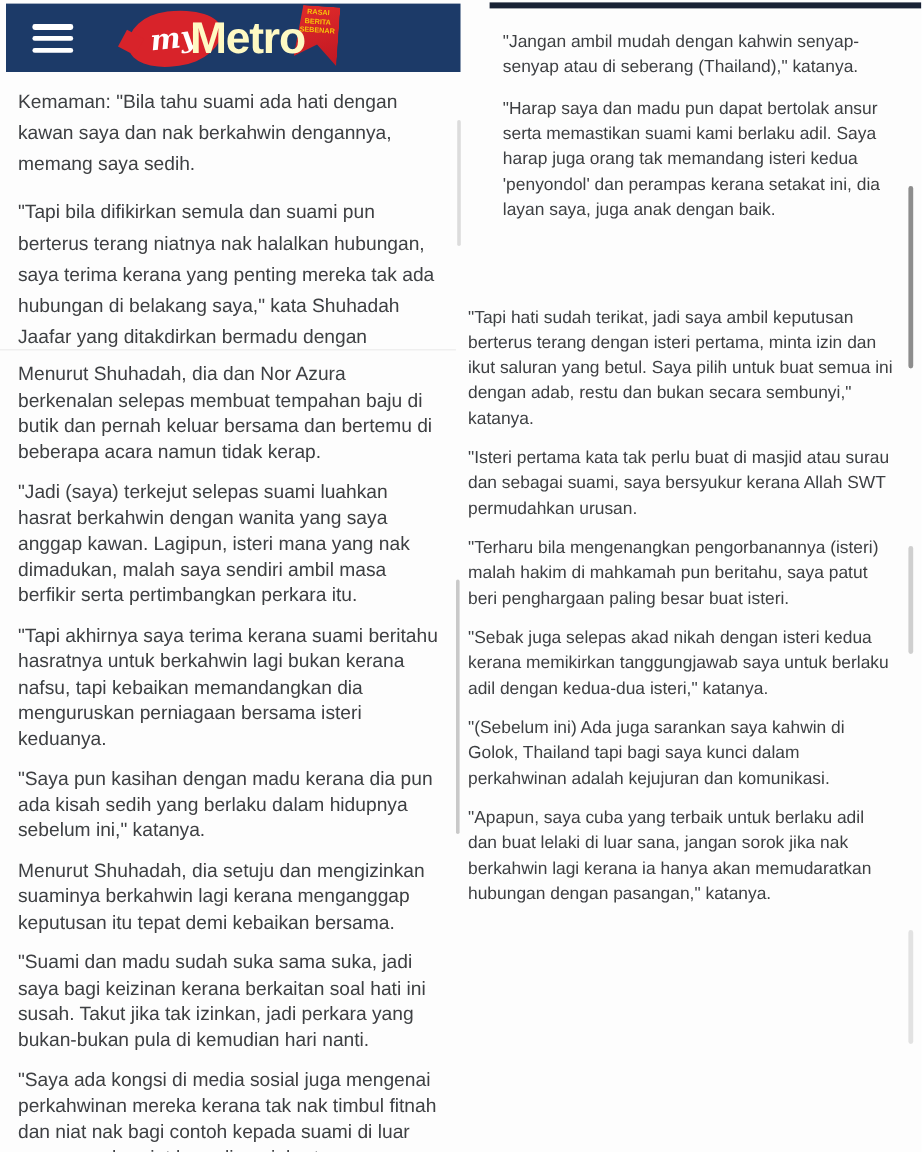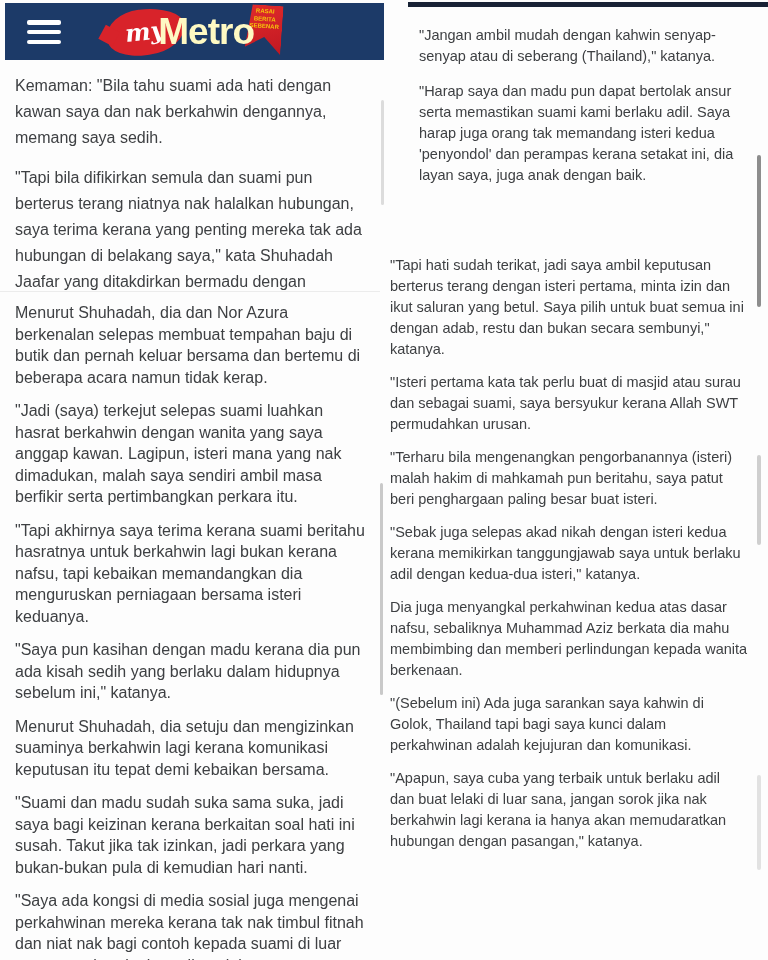--- a/index.html
+++ b/index.html
@@ -98,38 +98,37 @@
     <div class="sec sec-l1">
         <p>Kemaman: "Bila tahu suami ada hati dengan kawan saya dan nak berkahwin dengannya, memang saya sedih.</p>
         <p>"Tapi bila difikirkan semula dan suami pun berterus terang niatnya nak halalkan hubungan, saya terima kerana yang penting mereka tak ada hubungan di belakang saya," kata Shuhadah Jaafar yang ditakdirkan bermadu dengan rakannya, Nor Azura Mohd Azmin selepas hampir tujuh tahun melayari bahtera rumah tangga dengan suami tercinta, Muhammad Azizi Zakaria</p>
       </div>
     <div class="stitch-divider"></div>
     <div class="sec sec-l2">
         <p>Menurut Shuhadah, dia dan Nor Azura berkenalan selepas membuat tempahan baju di butik dan pernah keluar bersama dan bertemu di beberapa acara namun tidak kerap.</p>
         <p>"Jadi (saya) terkejut selepas suami luahkan hasrat berkahwin dengan wanita yang saya anggap kawan. Lagipun, isteri mana yang nak dimadukan, malah saya sendiri ambil masa berfikir serta pertimbangkan perkara itu.</p>
         <p>"Tapi akhirnya saya terima kerana suami beritahu hasratnya untuk berkahwin lagi bukan kerana nafsu, tapi kebaikan memandangkan dia menguruskan perniagaan bersama isteri keduanya.</p>
         <p>"Saya pun kasihan dengan madu kerana dia pun ada kisah sedih yang berlaku dalam hidupnya sebelum ini," katanya.</p>
-        <p>Menurut Shuhadah, dia setuju dan mengizinkan suaminya berkahwin lagi kerana komunikasi keputusan itu tepat demi kebaikan bersama.</p>
+        <p>Menurut Shuhadah, dia setuju dan mengizinkan suaminya berkahwin lagi kerana menganggap keputusan itu tepat demi kebaikan bersama.</p>
         <p>"Suami dan madu sudah suka sama suka, jadi saya bagi keizinan kerana berkaitan soal hati ini susah. Takut jika tak izinkan, jadi perkara yang bukan-bukan pula di kemudian hari nanti.</p>
         <p>"Saya ada kongsi di media sosial juga mengenai perkahwinan mereka kerana tak nak timbul fitnah dan niat nak bagi contoh kepada suami di luar sana yang berniat berpoligami, berterus teranglah dengan isteri pertama.</p>
       </div>
   </section>
 
   <section class="page page-right">
     <div class="header-strip"></div>
     <div class="sec sec-r1">
         <p>"Jangan ambil mudah dengan kahwin senyap-senyap atau di seberang (Thailand)," katanya.</p>
         <p>"Harap saya dan madu pun dapat bertolak ansur serta memastikan suami kami berlaku adil. Saya harap juga orang tak memandang isteri kedua 'penyondol' dan perampas kerana setakat ini, dia layan saya, juga anak dengan baik.</p>
       </div>
     <div class="sec sec-r2">
         <p>"Tapi hati sudah terikat, jadi saya ambil keputusan berterus terang dengan isteri pertama, minta izin dan ikut saluran yang betul. Saya pilih untuk buat semua ini dengan adab, restu dan bukan secara sembunyi," katanya.</p>
         <p>"Isteri pertama kata tak perlu buat di masjid atau surau dan sebagai suami, saya bersyukur kerana Allah SWT permudahkan urusan.</p>
         <p>"Terharu bila mengenangkan pengorbanannya (isteri) malah hakim di mahkamah pun beritahu, saya patut beri penghargaan paling besar buat isteri.</p>
         <p>"Sebak juga selepas akad nikah dengan isteri kedua kerana memikirkan tanggungjawab saya untuk berlaku adil dengan kedua-dua isteri," katanya.</p>
-        <p>Dia juga menyangkal perkahwinan kedua atas dasar nafsu, sebaliknya Muhammad Aziz berkata dia mahu membimbing dan memberi perlindungan kepada wanita berkenaan.</p>
         <p>"(Sebelum ini) Ada juga sarankan saya kahwin di Golok, Thailand tapi bagi saya kunci dalam perkahwinan adalah kejujuran dan komunikasi.</p>
         <p>"Apapun, saya cuba yang terbaik untuk berlaku adil dan buat lelaki di luar sana, jangan sorok jika nak berkahwin lagi kerana ia hanya akan memudaratkan hubungan dengan pasangan," katanya.</p>
       </div>
   </section>
 
   <div class="thumb thumb-l1"></div>
   <div class="thumb thumb-l2"></div>
   <div class="thumb thumb-r1"></div>
   <div class="thumb thumb-r2"></div>
   <div class="thumb thumb-r3"></div>

